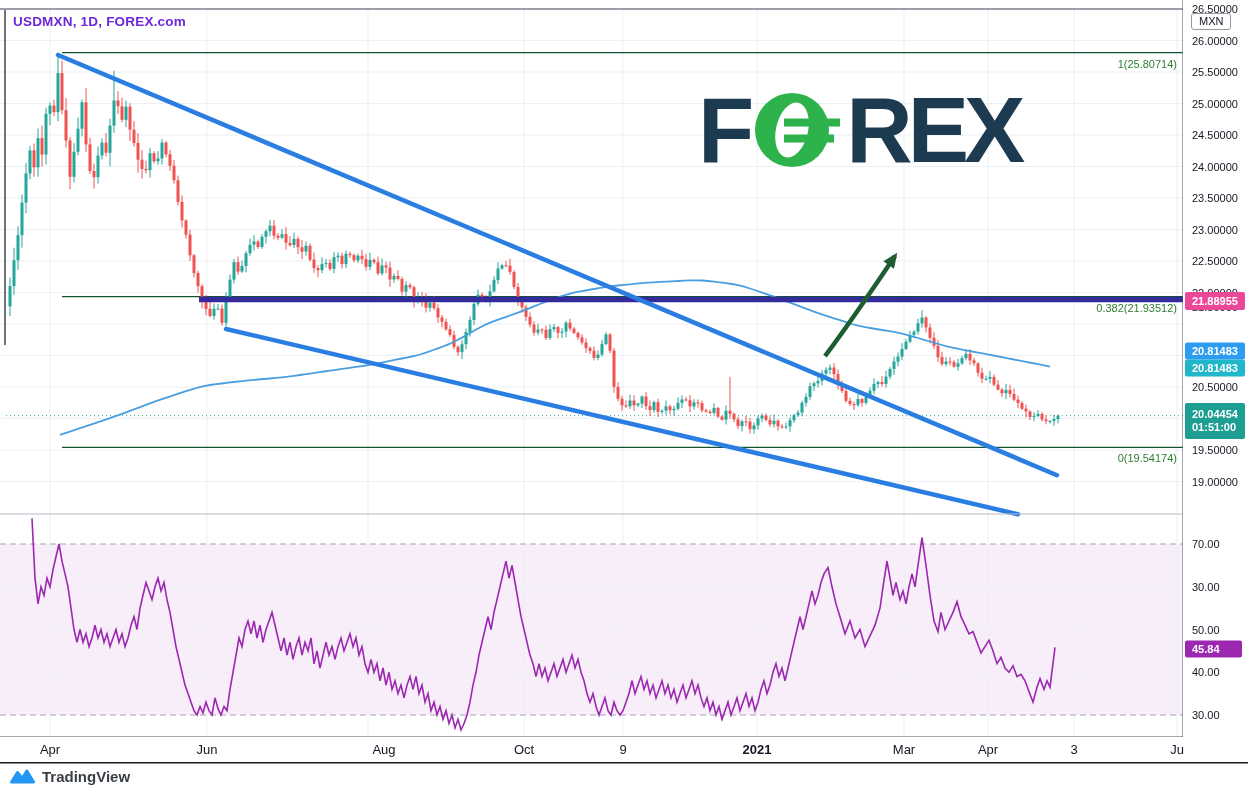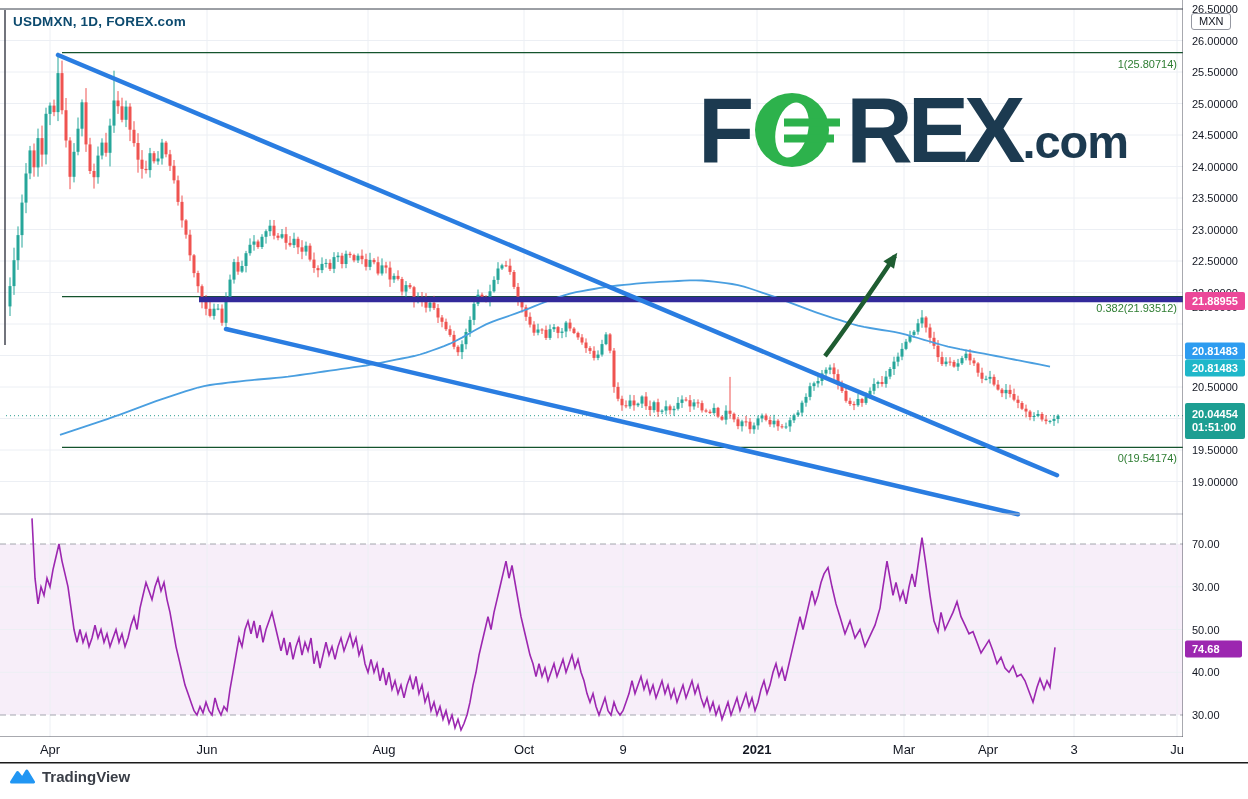--- a/index.html
+++ b/index.html
@@ -1,19 +1,19 @@
 <!DOCTYPE html>
 <html><head>
 <meta charset="utf-8">
 <style>
   html,body{margin:0;padding:0;background:#fff;}
   .stage{position:relative;width:1248px;height:799px;background:#ffffff;
          font-family:"Liberation Sans",sans-serif;overflow:hidden;}
   #chart{position:absolute;left:0;top:0;}
-  .title{position:absolute;left:13px;top:14px;font-size:13.5px;font-weight:700;color:#0c4a6e;letter-spacing:.2px;}
+  .title{position:absolute;left:13px;top:14px;font-size:13.5px;font-weight:700;color:#6d28d9;letter-spacing:.2px;}
   
   .forex-logo{position:absolute;left:698px;top:88px;height:84px;display:flex;align-items:center;}
   .fx-letter{font-size:92px;font-weight:800;color:#1c3a50;letter-spacing:-5px;line-height:84px;}
   .fx-o{display:inline-block;margin:0 2px 0 5px;width:90px;height:78px;position:relative;}
   .fx-com{font-size:47px;font-weight:800;color:#1c3a50;letter-spacing:-1px;align-self:flex-end;padding-bottom:3px;margin-left:2px;}
   
   .axis-panel{position:absolute;left:1183px;top:0;width:65px;height:762px;background:#fff;}
   .axis-label{position:absolute;left:9px;transform:translateY(-50%);font-size:11px;color:#131722;white-space:nowrap;}
   .mxn-badge{position:absolute;left:8px;top:13px;padding:1px 7px 2px;border:1px solid #9598a1;border-radius:3px;
              font-size:11px;color:#131722;background:#fff;}
@@ -631,21 +631,20 @@
     <span class="fx-letter">F</span>
     <span class="fx-o">
       <svg width="90" height="78" style="overflow:visible">
         <circle cx="38" cy="39" r="37" fill="#2db24c"></circle>
         <ellipse cx="38" cy="39" rx="16" ry="28" fill="#ffffff" transform="rotate(13 38 39)"></ellipse>
         <rect x="30" y="27.5" width="56" height="8" fill="#2db24c"></rect>
         <rect x="30" y="43.5" width="50" height="8" fill="#2db24c"></rect>
       </svg>
     </span>
     <span class="fx-letter">REX</span>
-    <span class="fx-com">.com</span>
   </div>
 
   <div id="fib-labels">
       <div class="fib-label" style="top: 57.6502px; color: rgb(46, 125, 50);">1(25.80714)</div>
       <div class="fib-label" style="top: 301.587px; color: rgb(46, 125, 50);">0.382(21.93512)</div>
       <div class="fib-label" style="top: 452.37px; color: rgb(46, 125, 50);">0(19.54174)</div>
     </div>
 
   <div class="axis-panel">
     <div class="mxn-badge">MXN</div>
@@ -678,21 +677,21 @@
           <span>20.81483</span>
         </div>
         <div class="axis-badge" style="background: rgb(31, 183, 201); top: 368px; height: 17px;">
           <span>20.81483</span>
         </div>
         <div class="axis-badge" style="background: rgb(29, 158, 146); top: 421px; height: 36px;">
           <span>20.04454</span>
           <span class="sub">01:51:00</span>
         </div>
         <div class="axis-badge" style="background: rgb(156, 39, 176); top: 649px; height: 17px; right: auto; width: 50px;">
-          <span>74.68</span>
+          <span>45.84</span>
         </div>
       </div>
   </div>
 
   <div class="time-strip">
     <div id="time-labels">
         <div class="time-label" style="left: 50px;">Apr</div>
         <div class="time-label" style="left: 207px;">Jun</div>
         <div class="time-label" style="left: 384px;">Aug</div>
         <div class="time-label" style="left: 524px;">Oct</div>

